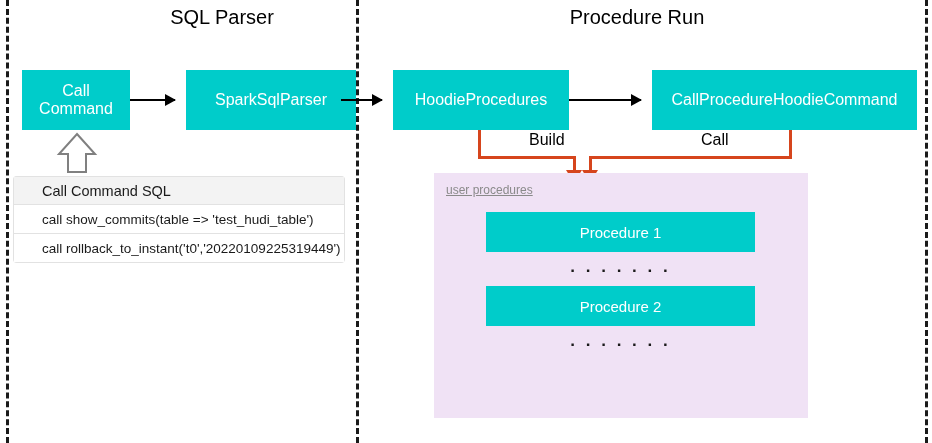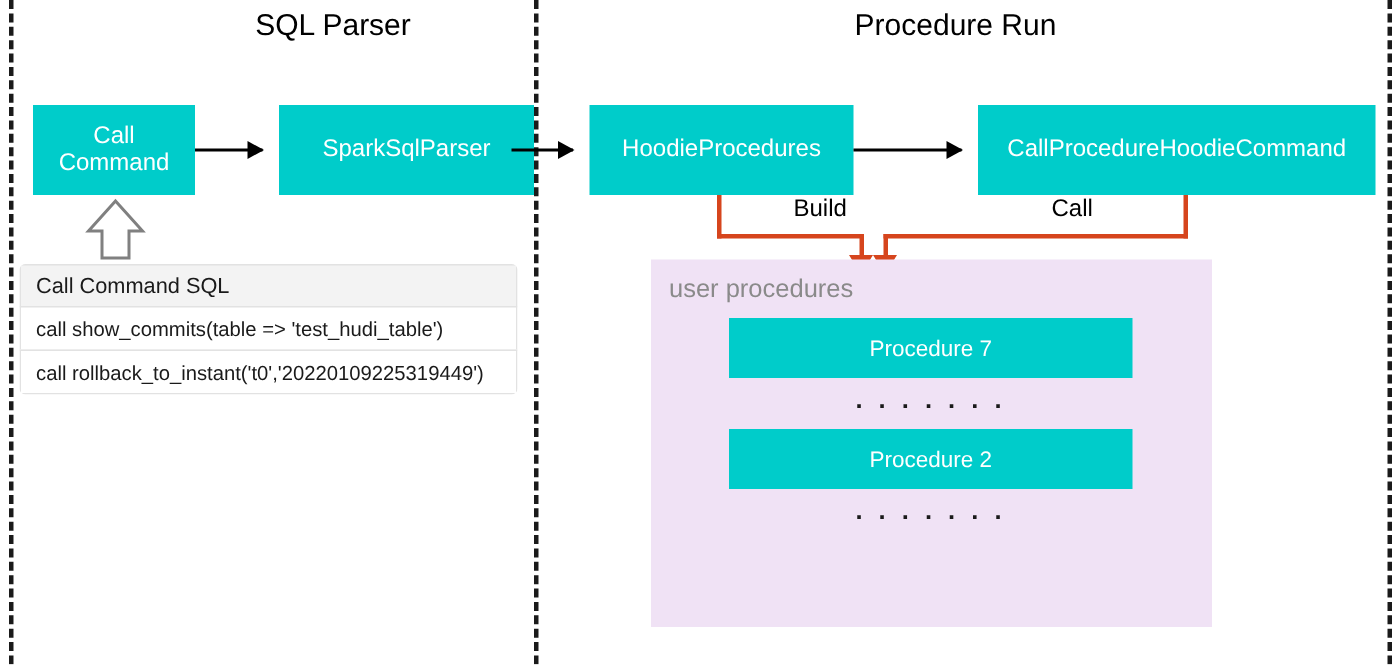--- a/index.html
+++ b/index.html
@@ -94,21 +94,21 @@
     border-radius: 4px;
     overflow: hidden;
     box-sizing: border-box;
   }
   .sql-row {
     box-sizing: border-box;
     border: 1px solid #e2e2e2;
     background: #ffffff;
     color: #1a1a1a;
     font-size: 13.5px;
-    padding: 7px 10px;
+    padding: 7px 28px;
     height: 30px;
     display: flex;
     align-items: center;
     white-space: nowrap;
   }
   .sql-row.header {
     background: #f3f3f3;
     font-size: 14.5px;
     height: 29px;
   }
@@ -141,23 +141,24 @@
     left: 434px;
     top: 173px;
     width: 374px;
     height: 245px;
     background: #f0e2f5;
   }
   #proc-panel-label {
     position: absolute;
     left: 12px;
     top: 10px;
-    font-size: 17px;
+    font-size: 12px;
     color: #8a8a8a;
     white-space: nowrap;
+    text-decoration: underline;
   }
   .proc-box {
     position: absolute;
     left: 52px;
     width: 269px;
     height: 40px;
     background: #00ccca;
     color: #ffffff;
     font-size: 15px;
     display: flex;
@@ -227,21 +228,21 @@
 
   <div class="orange-seg" style="left:789px; top:130px; width:3px; height:29px;"></div>
   <div class="orange-seg" style="left:589px; top:156px; width:203px; height:3px;"></div>
   <div class="orange-seg" style="left:589px; top:156px; width:3px; height:16px;"></div>
   <div class="orange-head" style="left:582px; top:170px;"></div>
   <div class="orange-label" style="left:697px; top:131px;">Call</div>
 
   <div id="proc-panel">
     <div id="proc-panel-label">user procedures</div>
 
-    <div class="proc-box" id="proc-1">Procedure 7</div>
+    <div class="proc-box" id="proc-1">Procedure 1</div>
 
     <div class="proc-dots" id="dots-1">. . . . . . .</div>
 
     <div class="proc-box" id="proc-2">Procedure 2</div>
 
     <div class="proc-dots" id="dots-2">. . . . . . .</div>
 
   </div>
 
 </div>

